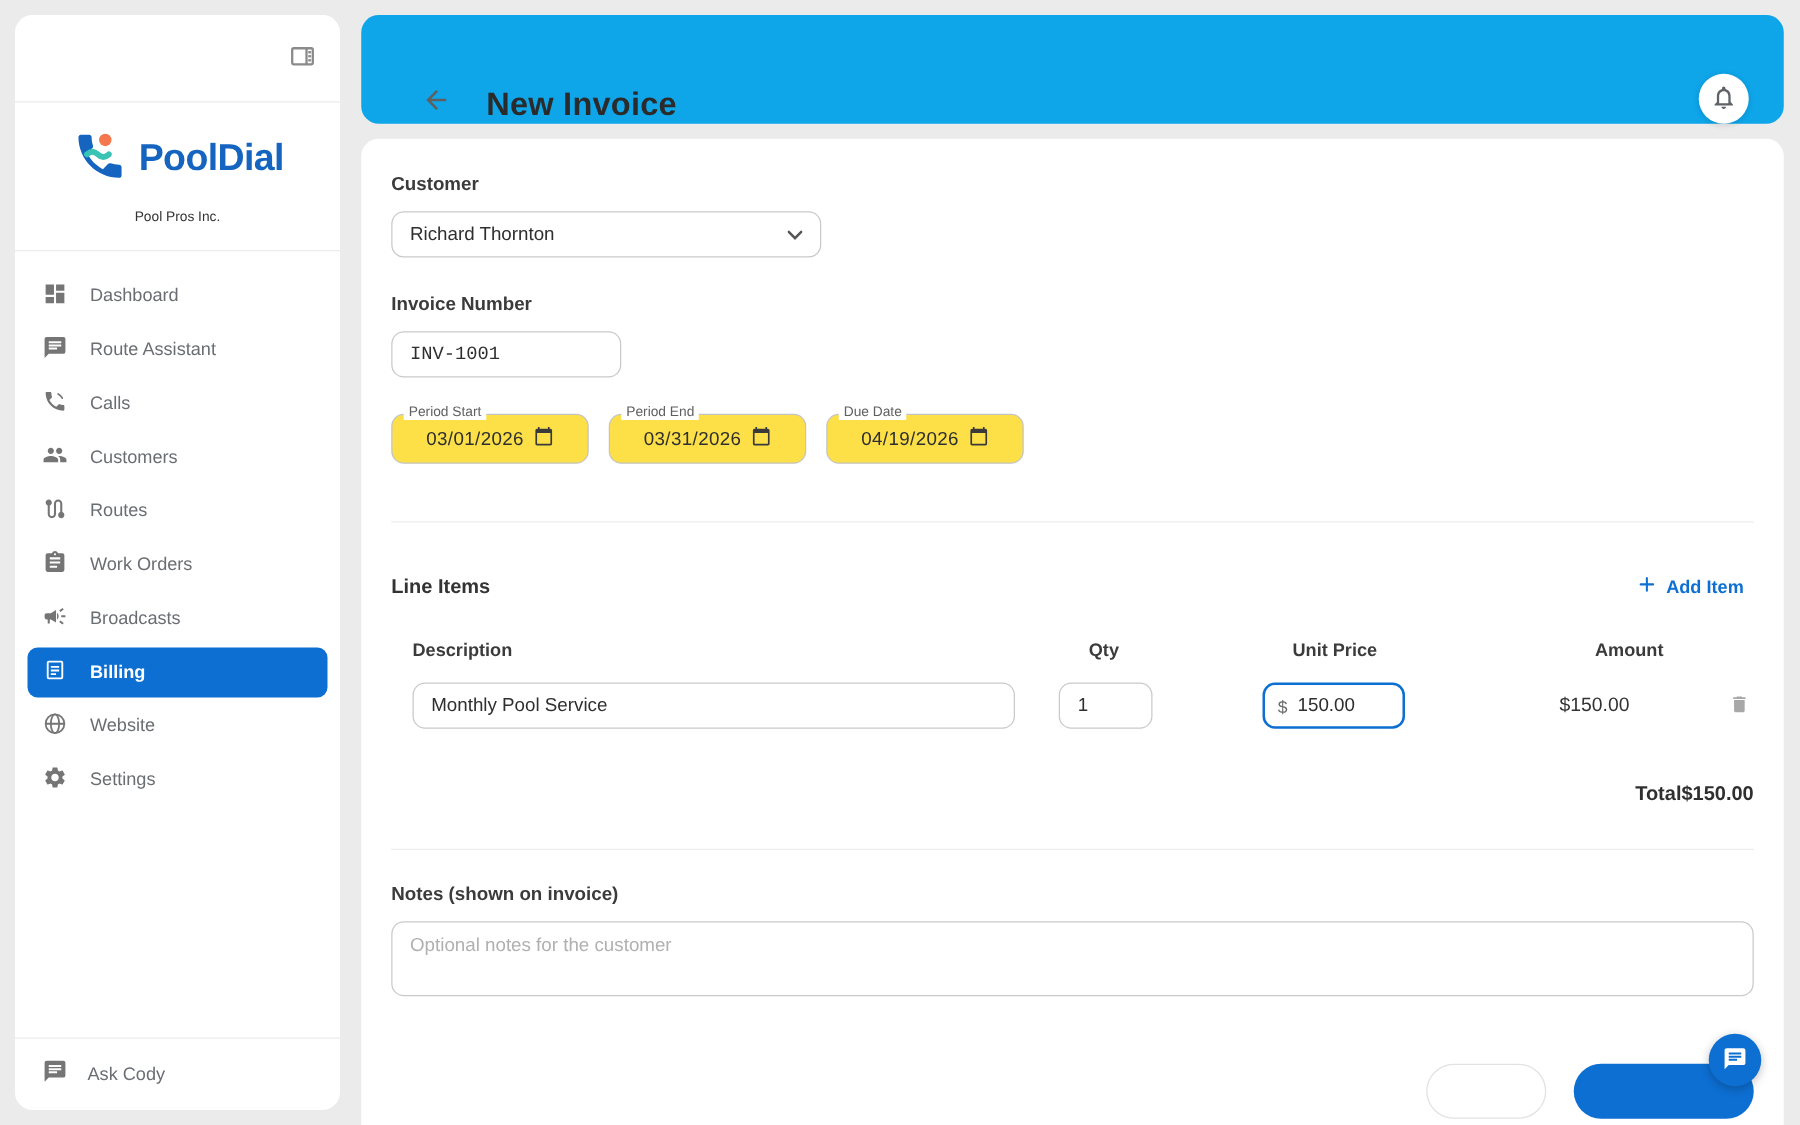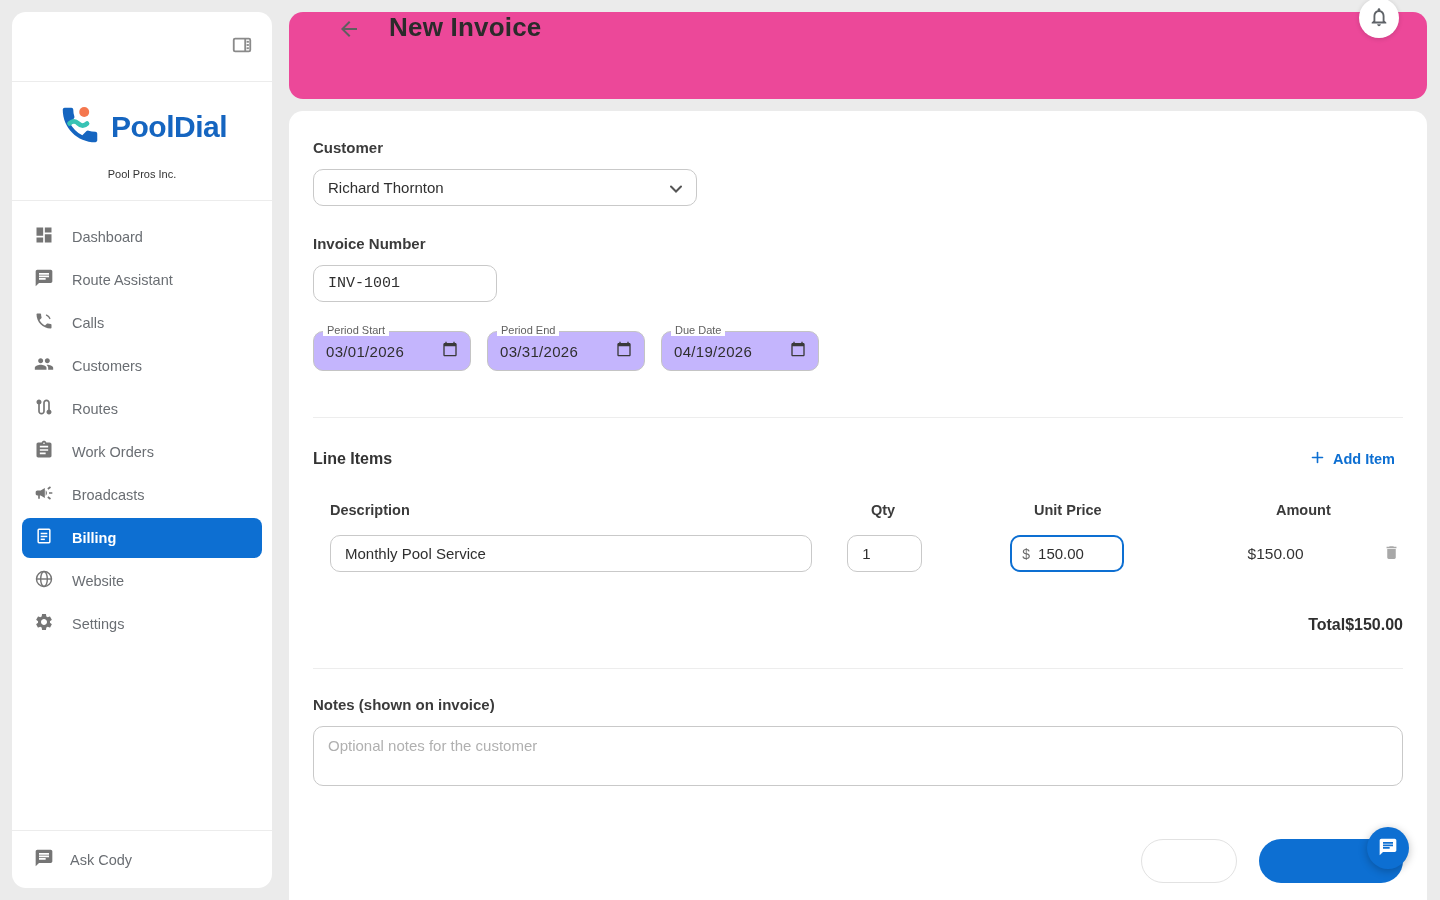--- a/index.html
+++ b/index.html
@@ -23,44 +23,44 @@
   .nav-item svg { flex:0 0 20px; }
   .nav-label { margin-left:18px; font-size:14.5px; font-weight:500; }
   .nav-item.selected { background:var(--accent); color:#fff; }
   .nav-item.selected .nav-label { font-weight:bold; }
   .sb-footer { border-top:1px solid #ececec; height:58px; display:flex; align-items:center;
     padding:0 22px; color:#6a6e73; cursor:pointer; }
   .sb-footer .nav-label { margin-left:16px; }
 
   
   .topbar { position:absolute; left:289px; top:12px; width:1138px; height:87px;
-    background:#ec4899; border-radius:14px; display:flex; align-items:flex-start; padding:0 28px; }
+    background:#0ea5e9; border-radius:14px; display:flex; align-items:flex-end; padding:0 28px; }
   .back-btn { width:36px; height:36px; border:none; background:none; cursor:pointer;
     display:flex; align-items:center; justify-content:center; margin-left:14px; }
   .page-title { font-size:26px; font-weight:bold; color:#2b2b2b; margin-left:22px; letter-spacing:0.2px; }
   .bell-btn { margin-left:auto; width:40px; height:40px; border:none; border-radius:50%;
     background:#fff; box-shadow:0 1px 5px rgba(0,0,0,0.14); cursor:pointer;
     display:flex; align-items:center; justify-content:center; margin-top:-14px; }
 
   
   .content { position:absolute; left:289px; top:111px; width:1138px; height:830px;
     background:#fff; border-radius:14px; padding:28px 24px 0; }
   .field-label { font-size:15px; font-weight:bold; color:#3b3b3b; margin-bottom:13px; }
 
-  .select-box { width:384px; height:37px; border:1px solid #c9c9c9; border-radius:10px;
+  .select-box { width:344px; height:37px; border:1px solid #c9c9c9; border-radius:10px;
     display:flex; align-items:center; padding:0 14px; cursor:pointer; background:#fff; }
   .select-value { font-size:15px; color:#2f2f2f; flex:1; }
 
   .text-input { height:37px; border:1px solid #c9c9c9; border-radius:10px;
     padding:0 14px; font-size:15px; color:#2f2f2f; font-family:inherit; outline:none; background:#fff; }
   .inv-input { width:184px;font-family:Liberation Mono, monospace; }
 
   .dates-row { display:flex; gap:16px; }
   .date-field { position:relative; width:158px; height:40px; border:1px solid #c4c4c4;
-    border-radius:10px; display:flex; align-items:center; padding:0 12px; cursor:pointer; background:#c4b5fd; }
+    border-radius:10px; display:flex; align-items:center; padding:0 27px; cursor:pointer; background:#fde047; }
   .float-label { position:absolute; top:-8px; left:9px; background:#fff; padding:0 4px;
     font-size:11px; color:#5f5f5f; }
   .date-value { font-size:15px; color:#2f2f2f; flex:1; letter-spacing:0.3px; }
 
   .divider { border:none; border-top:1px solid #ededed; margin:0; }
 
   .li-header { display:flex; align-items:center; justify-content:space-between; }
   .li-title { font-size:16px; font-weight:bold; color:#333; }
   .add-item-btn { display:flex; align-items:center; gap:8px; border:none; background:none;
     color:var(--accent); font-size:14.5px; font-weight:bold; cursor:pointer; font-family:inherit; padding:6px 8px; }
@@ -254,21 +254,21 @@
       <span class="float-label">Due Date</span>
       <span class="date-value">04/19/2026</span>
       <span><svg width="16" height="16" viewBox="0 0 24 24" fill="#3a3a3a">
             <path d="M20 3h-1V1h-2v2H7V1H5v2H4c-1.1 0-2 .9-2 2v16c0 1.1.9 2 2 2h16c1.1 0 2-.9 2-2V5c0-1.1-.9-2-2-2zm0 18H4V8h16v13z"></path>
           </svg></span>
     </div>
   </div>
 
   <hr class="divider" style="margin-top:46px;">
 
-  <div class="li-header" style="margin-top:26px;">
+  <div class="li-header" style="margin-top:36px;">
     <span class="li-title">Line Items</span>
     <button class="add-item-btn">
       <span><svg width="15" height="15" viewBox="0 0 24 24" fill="none" stroke="#0d6fd2" stroke-width="2.6" stroke-linecap="round">
             <line x1="12" y1="4" x2="12" y2="20"></line>
             <line x1="4" y1="12" x2="20" y2="12"></line>
           </svg></span>
       <span>Add Item</span>
     </button>
   </div>
 

